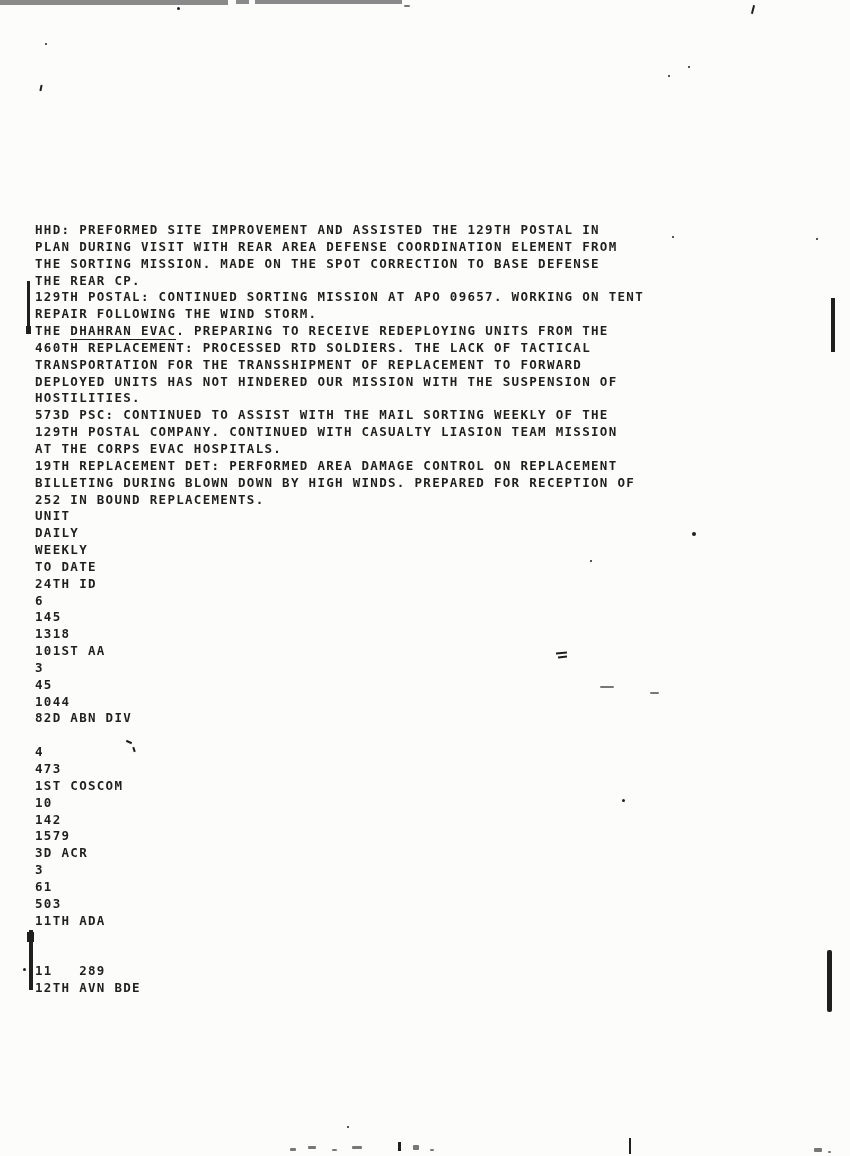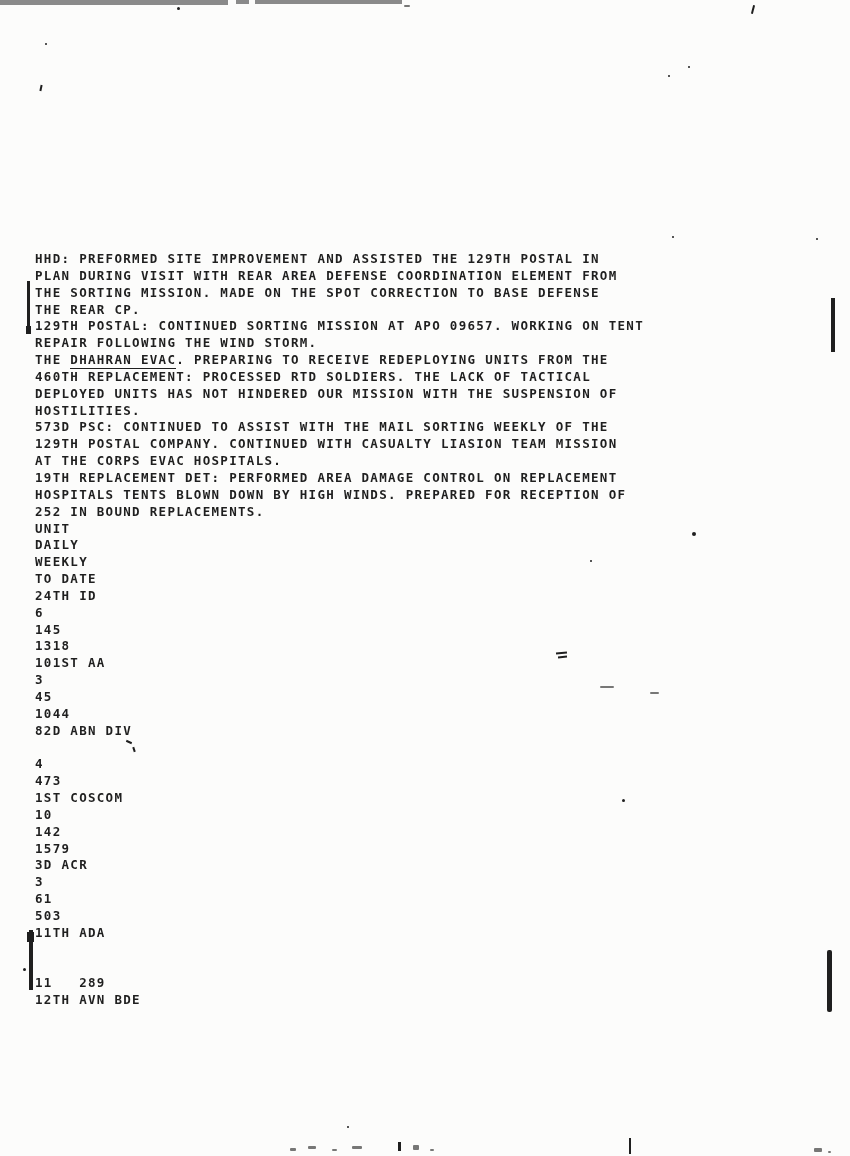--- a/index.html
+++ b/index.html
@@ -12,21 +12,20 @@
     width:850px;height:1156px;position:relative;overflow:hidden;
     background:#fcfcfb;
     font-family:"DejaVu Sans Mono","Liberation Mono",monospace;
   }
   .page{position:absolute;inset:0;}
   .doc{
     position:absolute;left:35px;top:222px;width:780px;
     color:var(--ink);
     font-size:12.5px;font-weight:700;letter-spacing:1.3px;
     line-height:16.85px;
-    margin-top:29px;
   }
   .doc-line{height:16.85px;white-space:pre;}
   .u{border-bottom:1.6px solid var(--ink);padding-bottom:0.5px;}
   .mark{position:absolute;background:var(--ink);}
   .bar{position:absolute;background:var(--scanner_bar);}
   .smudge{position:absolute;background:var(--smudge);opacity:.8;border-radius:1px;}
   .dot{border-radius:50%;}
 </style>
 </head>
 <body>
@@ -79,27 +78,28 @@
 
   <div class="doc">
       <div class="doc-line">HHD: PREFORMED SITE IMPROVEMENT AND ASSISTED THE 129TH POSTAL IN</div>
       <div class="doc-line">PLAN DURING VISIT WITH REAR AREA DEFENSE COORDINATION ELEMENT FROM</div>
       <div class="doc-line">THE SORTING MISSION. MADE ON THE SPOT CORRECTION TO BASE DEFENSE</div>
       <div class="doc-line">THE REAR CP.</div>
       <div class="doc-line">129TH POSTAL: CONTINUED SORTING MISSION AT APO 09657. WORKING ON TENT</div>
       <div class="doc-line">REPAIR FOLLOWING THE WIND STORM.</div>
       <div class="doc-line">THE <span class="u">DHAHRAN EVAC</span>. PREPARING TO RECEIVE REDEPLOYING UNITS FROM THE</div>
       <div class="doc-line">460TH REPLACEMENT: PROCESSED RTD SOLDIERS. THE LACK OF TACTICAL</div>
+      <div class="doc-line">TRANSPORTATION FOR THE TRANSSHIPMENT OF REPLACEMENT TO FORWARD</div>
       <div class="doc-line">DEPLOYED UNITS HAS NOT HINDERED OUR MISSION WITH THE SUSPENSION OF</div>
       <div class="doc-line">HOSTILITIES.</div>
       <div class="doc-line">573D PSC: CONTINUED TO ASSIST WITH THE MAIL SORTING WEEKLY OF THE</div>
       <div class="doc-line">129TH POSTAL COMPANY. CONTINUED WITH CASUALTY LIASION TEAM MISSION</div>
       <div class="doc-line">AT THE CORPS EVAC HOSPITALS.</div>
       <div class="doc-line">19TH REPLACEMENT DET: PERFORMED AREA DAMAGE CONTROL ON REPLACEMENT</div>
-      <div class="doc-line">HOSPITALS TENTS BLOWN DOWN BY HIGH WINDS. PREPARED FOR RECEPTION OF</div>
+      <div class="doc-line">BILLETING DURING BLOWN DOWN BY HIGH WINDS. PREPARED FOR RECEPTION OF</div>
       <div class="doc-line">252 IN BOUND REPLACEMENTS.</div>
       <div class="doc-line">UNIT</div>
       <div class="doc-line">DAILY</div>
       <div class="doc-line">WEEKLY</div>
       <div class="doc-line">TO DATE</div>
       <div class="doc-line">24TH ID</div>
       <div class="doc-line">6</div>
       <div class="doc-line">145</div>
       <div class="doc-line">1318</div>
       <div class="doc-line">101ST AA</div>

